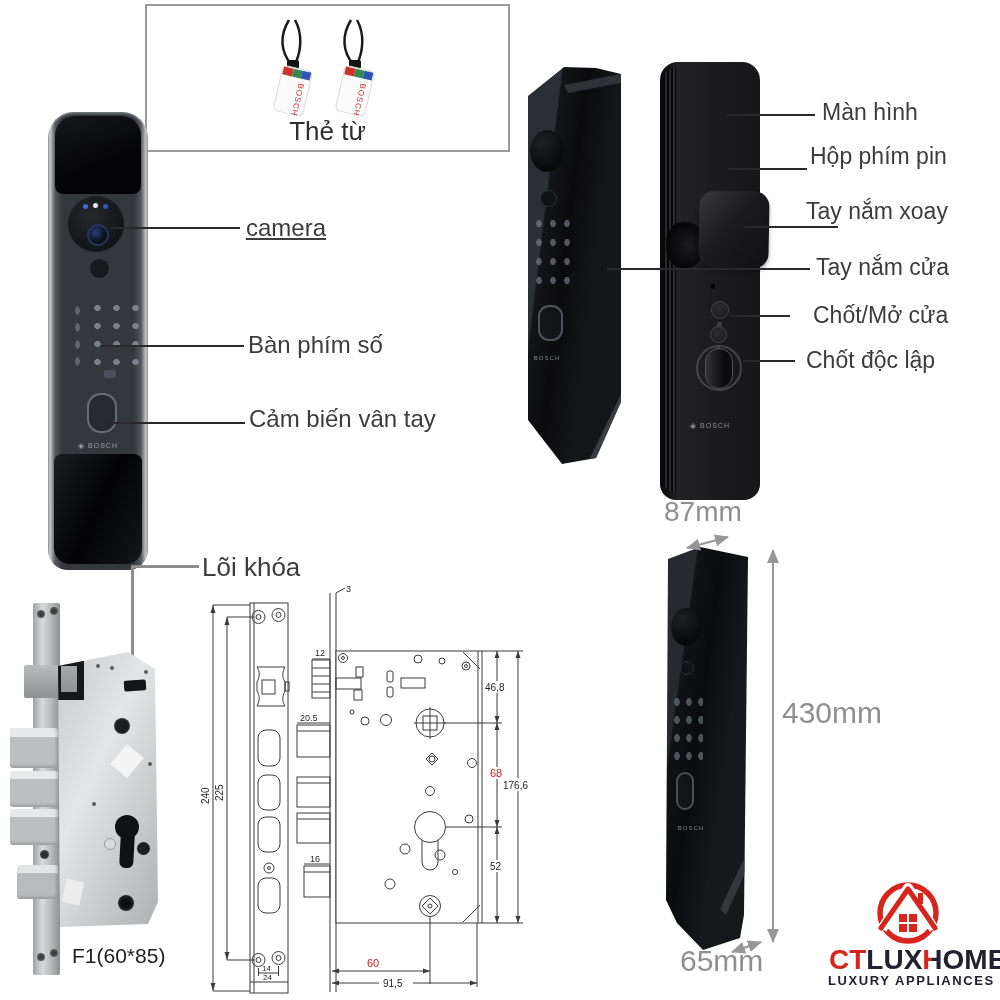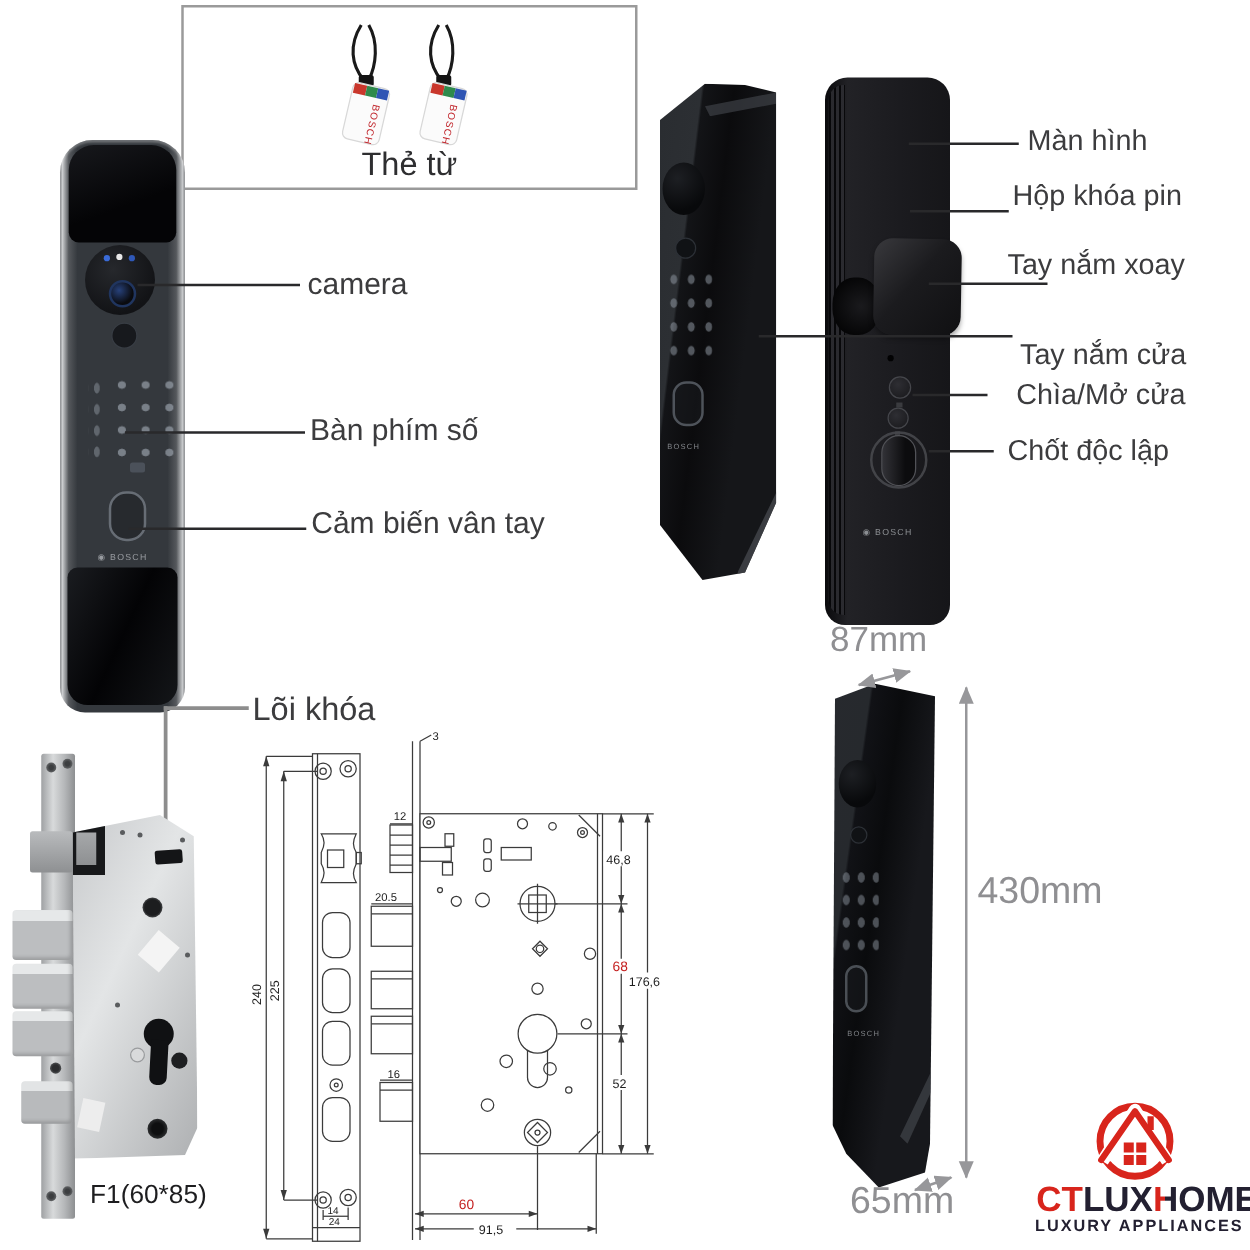--- a/index.html
+++ b/index.html
@@ -79,21 +79,21 @@
     <div class="circle" style="left:41px;top:146px;width:21px;height:21px;background:#17191d;border:1px solid #383d44;box-sizing:border-box;"></div>
     <div class="dotgrid" style="left:38px;top:185px;width:56px;height:72px;"></div>
     <div class="dotgrid" style="left:23px;top:188px;width:9px;height:66px;background-size:9px 17px;background-image:radial-gradient(rgba(150,158,168,.45) 2px, transparent 2.5px);"></div>
     <div class="abs" style="left:56px;top:258px;width:12px;height:8px;border-radius:2px;background:#555c66;opacity:.7;"></div>
     <div class="fp" style="left:39px;top:281px;width:30px;height:40px;"></div>
     <div class="brandtxt" style="left:0;right:0;top:330px;"><span>◉ </span><span>BOSCH</span></div>
     <div class="glass" style="left:6px;top:342px;width:88px;height:110px;border-radius:8px 8px 16px 16px;background:linear-gradient(115deg,#1a1c20,#030305 50%,#141619);"></div>
   </div>
 
   <div class="cl" style="left:110px;top:227px;width:130px;"></div>
-  <div class="ctext big" style="left:246px;top:215px;">camera</div>
+  <div class="ctext big" style="left:246px;top:215px;text-decoration:underline;">camera</div>
   <div class="cl" style="left:100px;top:345px;width:144px;"></div>
   <div class="ctext big" style="left:248px;top:332px;">Bàn phím số</div>
   <div class="cl" style="left:103px;top:422px;width:142px;"></div>
   <div class="ctext big" style="left:249px;top:406px;">Cảm biến vân tay</div>
 
   <div class="abs" style="left:518px;top:62px;width:104px;height:430px;
        clip-path:polygon(10px 34px,46px 5px,78px 6px,103px 12px,103px 340px,78px 396px,44px 402px,10px 358px);
        background:linear-gradient(97deg,#292c30 0px,#2c2f33 44px,#131417 46px,#0b0b0d 70px,#151619 104px);">
     <div class="abs" style="left:46px;top:5px;width:57px;height:30px;clip-path:polygon(0 18px,57px 7px,57px 16px,4px 26px);background:#3d4046;opacity:.7;"></div>
     <div class="circle" style="left:12px;top:68px;width:34px;height:42px;background:radial-gradient(circle at 35% 30%,#1d1f23,#08090b 70%);"></div>
@@ -115,27 +115,27 @@
     <div class="circle" style="left:50px;top:264px;width:17px;height:17px;background:radial-gradient(circle at 40% 35%,#2e2e33,#18181b);border:1px solid #45464b;box-sizing:border-box;"></div>
     <div class="abs" style="left:56px;top:283px;width:4px;height:4px;background:#3a3b3f;"></div>
     <div class="circle" style="left:36px;top:283px;width:46px;height:46px;border:2px solid #47484d;box-sizing:border-box;opacity:.9;"></div>
     <div class="abs" style="left:45px;top:286px;width:28px;height:41px;border-radius:14px;background:linear-gradient(90deg,#323237,#0c0c0e 70%);border:1px solid #515257;box-sizing:border-box;"></div>
     <div class="brandtxt" style="left:0;right:0;top:360px;color:#8b8e92;"><span>◉ </span><span>BOSCH</span></div>
   </div>
 
   <div class="cl" style="left:727px;top:114px;width:88px;"></div>
   <div class="ctext" style="left:822px;top:100px;">Màn hình</div>
   <div class="cl" style="left:728px;top:168px;width:79px;"></div>
-  <div class="ctext" style="left:810px;top:144px;">Hộp khóa pin</div>
+  <div class="ctext" style="left:810px;top:144px;">Hộp phím pin</div>
   <div class="cl" style="left:743px;top:226px;width:95px;"></div>
   <div class="ctext" style="left:806px;top:199px;">Tay nắm xoay</div>
   <div class="cl" style="left:607px;top:268px;width:203px;"></div>
-  <div class="ctext" style="left:816px;top:255px;margin-top:16px;">Tay nắm cửa</div>
+  <div class="ctext" style="left:816px;top:255px;">Tay nắm cửa</div>
   <div class="cl" style="left:730px;top:315px;width:60px;"></div>
-  <div class="ctext" style="left:813px;top:303px;">Chìa/Mở cửa</div>
+  <div class="ctext" style="left:813px;top:303px;">Chốt/Mở cửa</div>
   <div class="cl" style="left:743px;top:360px;width:52px;"></div>
   <div class="ctext" style="left:806px;top:348px;">Chốt độc lập</div>
 
   <div class="gline" style="left:131px;top:565px;width:68px;height:3px;"></div>
   <div class="gline" style="left:131px;top:565px;width:3px;height:105px;"></div>
   <div class="ctext" style="left:202px;top:553px;font-size:26px;">Lõi khóa</div>
 
   <div class="abs" style="left:0;top:595px;width:180px;height:395px;">
     <div class="abs" style="left:33px;top:8px;width:27px;height:372px;border-radius:2px;background:linear-gradient(90deg,#9fa1a3,#d8dadb 35%,#b4b6b8 70%,#8d8f91);"></div>
     <div class="circle" style="left:37px;top:15px;width:8px;height:8px;background:radial-gradient(circle,#3c3e40 30%,#7c7e80);"></div>

